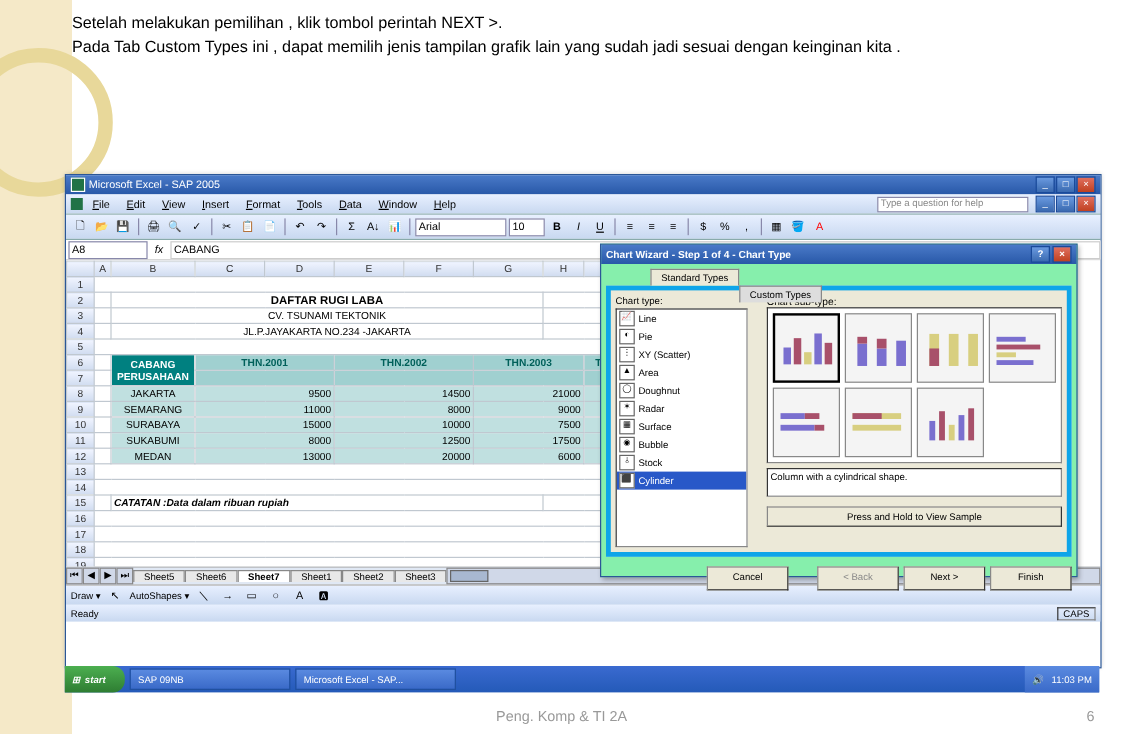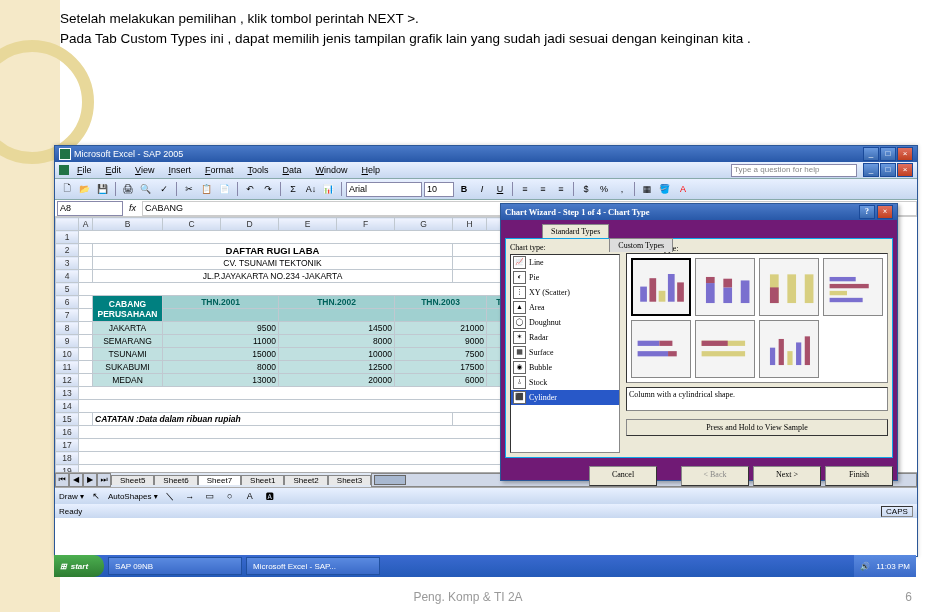--- a/index.html
+++ b/index.html
@@ -188,21 +188,21 @@
     height: 14px;
     background: #e0e8f4;
     display: flex;
     align-items: center;
     font-size: 8px;
     border-top:1px solid #aaa;
   }
   .sheet-tabs .nav { display:flex; gap:0;}
   .sheet-tabs .navbtn { width:12px;height:12px;border:1px solid #888;background:#d0d8e8;font-size:8px;text-align:center;line-height:11px;}
   .sheet-tabs .tab { padding:0 8px; border:1px solid #888; background:#e8e8e8;border-bottom:none;}
-  .sheet-tabs .tab.active { background:#fff; font-weight:normal;}
+  .sheet-tabs .tab.active { background:#fff; font-weight:bold;}
   .scroll-track { flex:1; background:#d0d8e8; height:12px; border:1px solid #888; position:relative;}
   .scroll-thumb { position:absolute; left:2px; width:30px; height:8px; top:1px; background:#a8b8d0; border:1px solid #666;}
 
   .draw-bar {
     height: 16px;
     background: linear-gradient(#e8f0ff,#c8d8f0);
     display:flex;
     align-items:center;
     gap:4px;
     padding:0 4px;
@@ -218,23 +218,23 @@
     font-size:8px;
   }
 
   
   .dialog {
     position: absolute;
     left: 500px; top: 203px;
     width: 396px;
     height: 276px;
     border: 1px solid #2b5797;
-    background: #701a75;
+    background: #86efac;
     font-size: 8.5px;
-    font-family: Liberation Serif, serif;
+    font-family: Liberation Sans, sans-serif;
     box-shadow: 2px 2px 4px rgba(0,0,0,.3);
   }
   .dlg-title {
     background: linear-gradient(#4a7ac8,#2858a8);
     color:#fff;
     height:16px;
     display:flex;
     align-items:center;
     padding:0 4px;
     font-weight:bold;
@@ -248,27 +248,27 @@
   .dlg-tab {
     border:1px solid #888;
     background:#ece9d8;
     padding:2px 8px;
     font-size:8px;
     border-bottom:none;
     position:relative;
   }
   .dlg-tab.inactive { background:#ddd; top:14px;}
   .dlg-body {
-    border:1px solid #0ea5e9;
+    border:4px solid #0ea5e9;
     margin:0 4px 4px 4px;
     padding:4px;
     background:#ece9d8;
     height: 210px;
     display:flex;
-    gap:6px;
+    gap:16px;
   }
   .ct-list {
     width: 110px;
     display:flex;
     flex-direction:column;
   }
   .ct-list .lbl { font-size:8px; margin-bottom:2px;}
   .listbox {
     border:1px inset #888;
     background:#fff;
@@ -577,21 +577,21 @@
         <td class="body-cell left">SEMARANG</td>
         <td colspan="2" class="body-cell">11000</td>
         <td colspan="2" class="body-cell">8000</td>
         <td colspan="2" class="body-cell">9000</td>
             <td class="body-cell"></td>
             <td colspan="6"></td>
           </tr>
       <tr>
             <th class="rowh">10</th>
             <td></td>
-        <td class="body-cell left">TSUNAMI</td>
+        <td class="body-cell left">SURABAYA</td>
         <td colspan="2" class="body-cell">15000</td>
         <td colspan="2" class="body-cell">10000</td>
         <td colspan="2" class="body-cell">7500</td>
             <td class="body-cell"></td>
             <td colspan="6"></td>
           </tr>
       <tr>
             <th class="rowh">11</th>
             <td></td>
         <td class="body-cell left">SUKABUMI</td>

